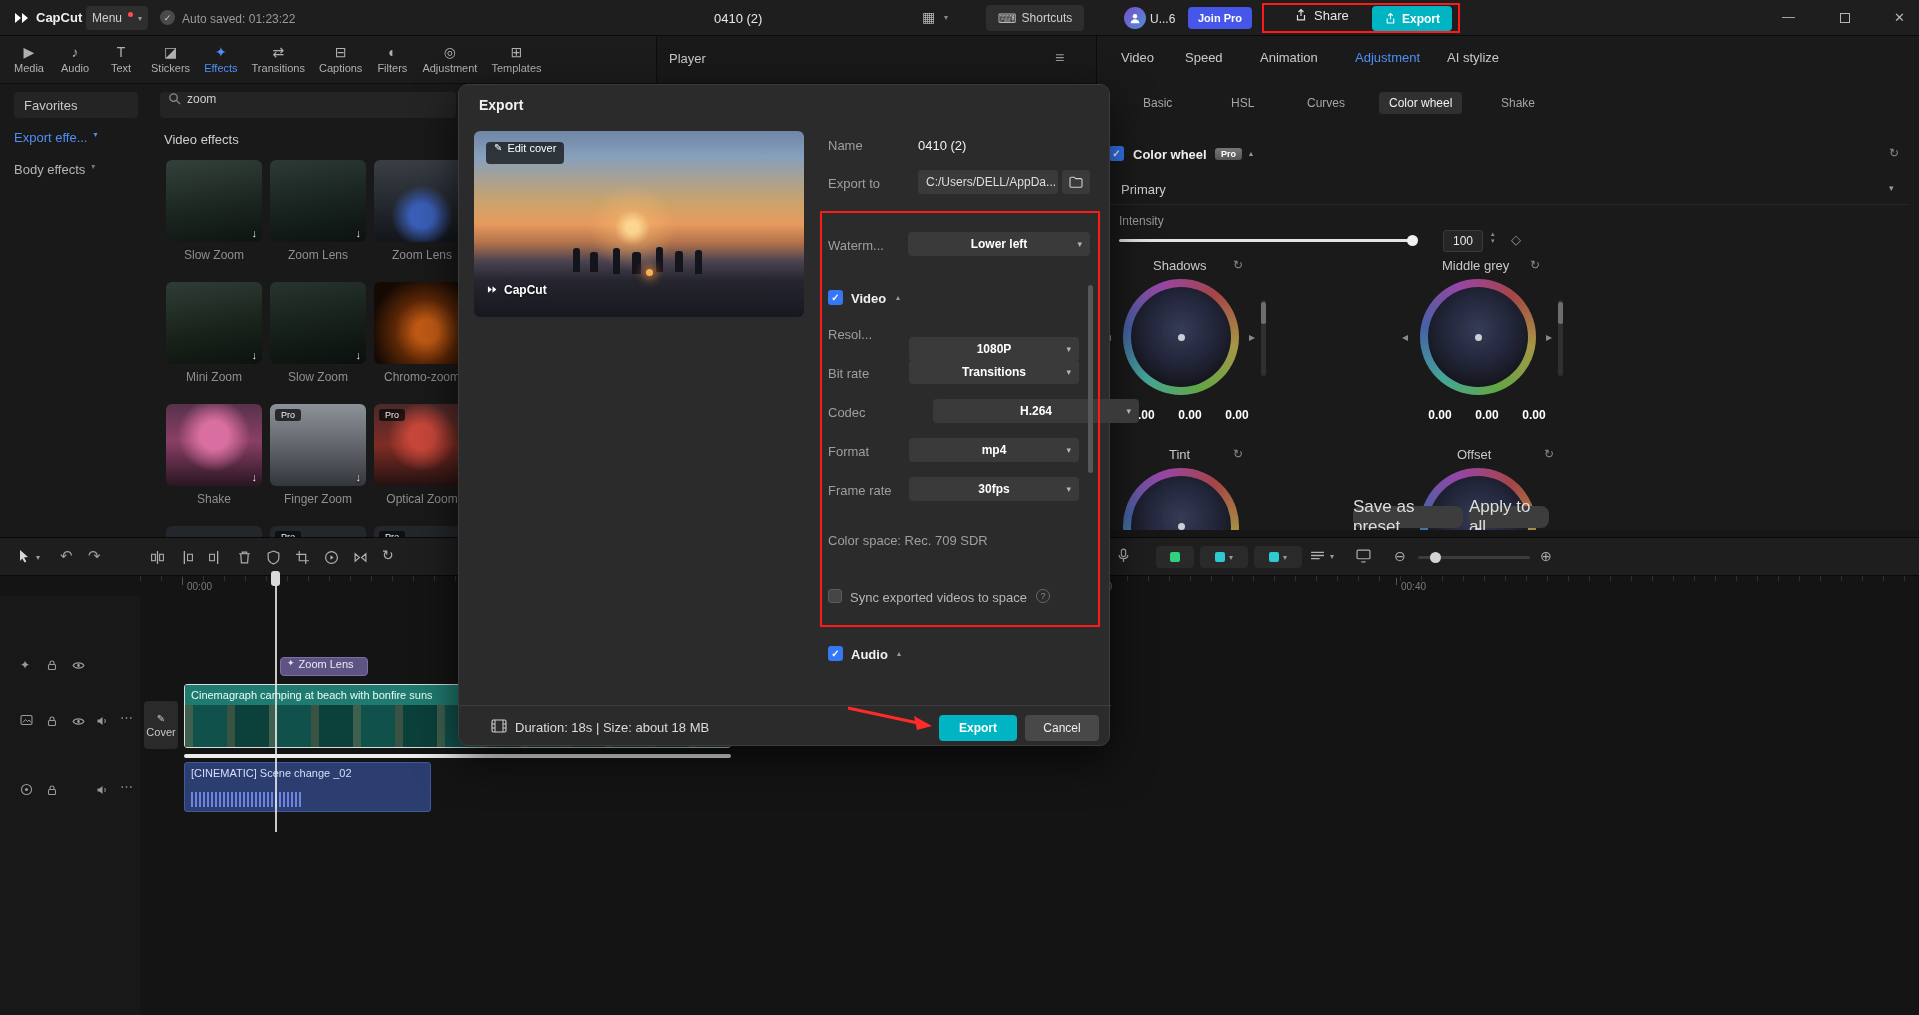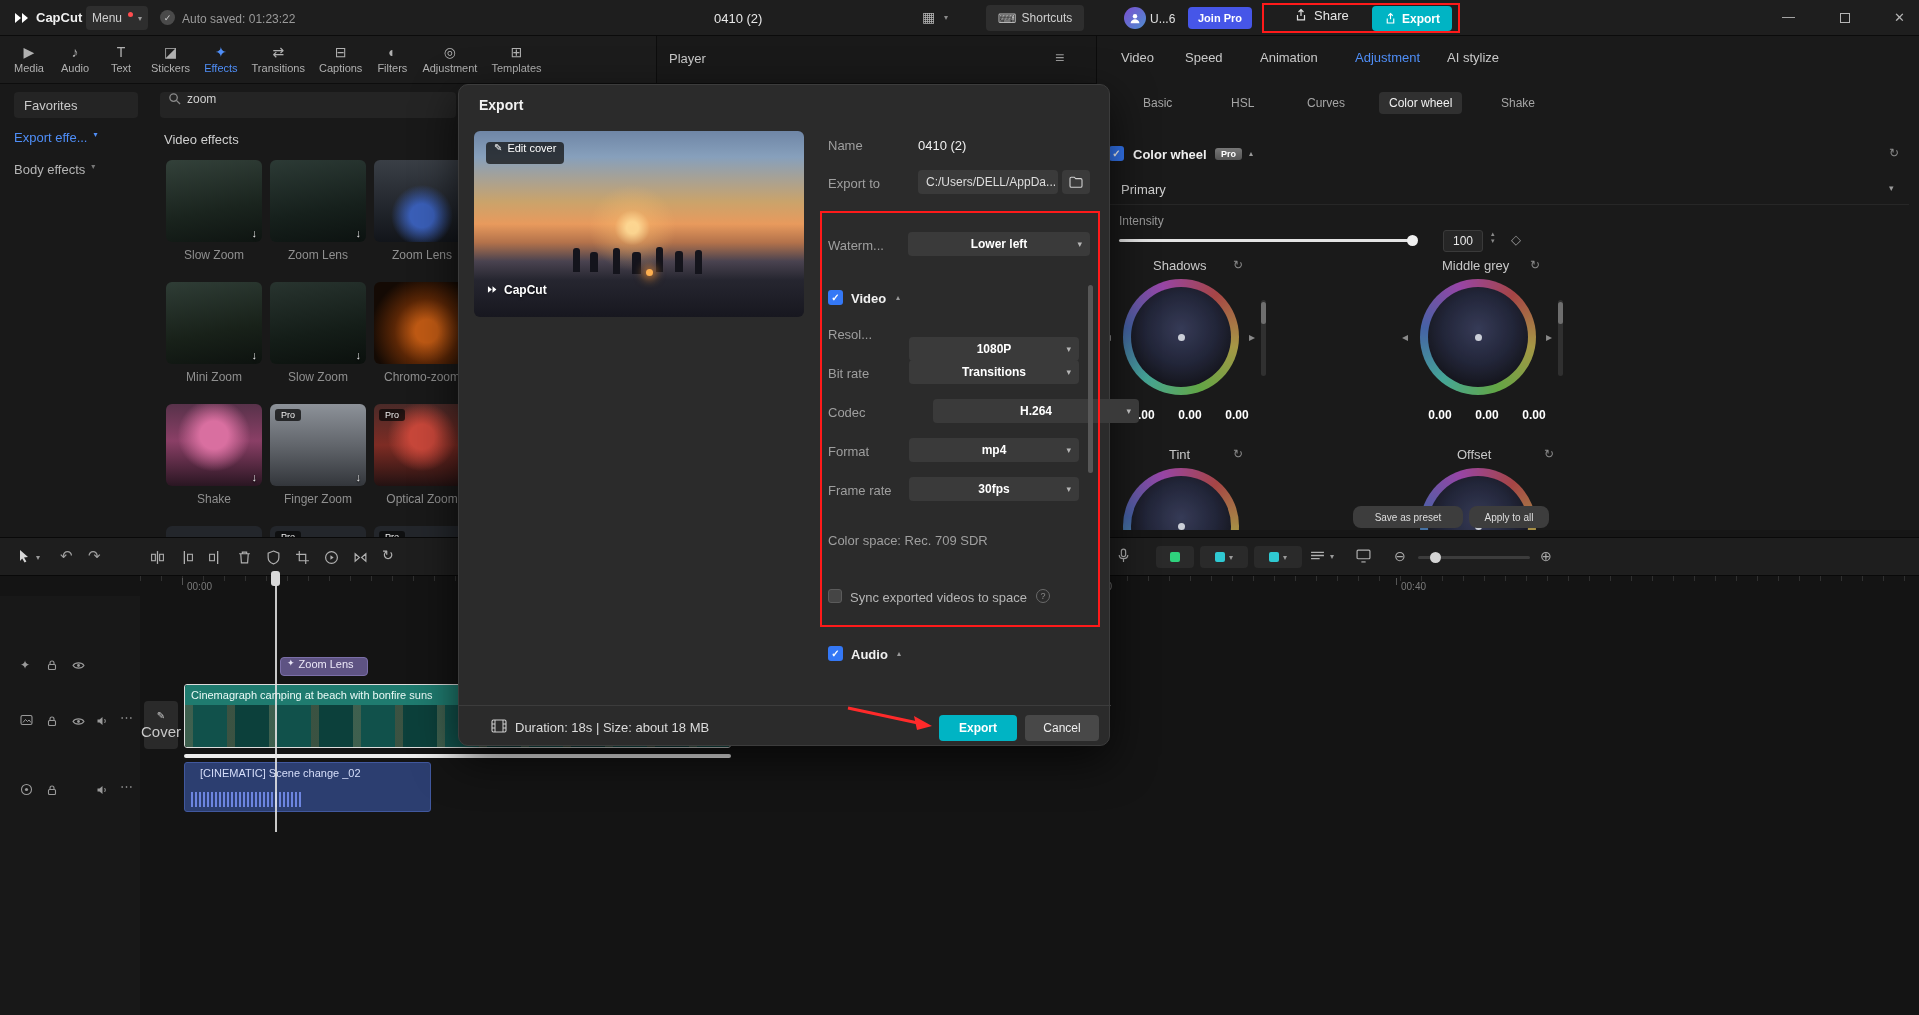--- a/index.html
+++ b/index.html
@@ -47,21 +47,21 @@
   .wheel{position:absolute;width:116px;height:116px;border-radius:50%;
     background:conic-gradient(from 40deg,#b84d4d,#b8a84d,#6db84d,#4db8a8,#4d6db8,#a84db8,#b84d4d);filter:brightness(.9)}
   .wheel::before{content:"";position:absolute;inset:8px;border-radius:50%;
     background:radial-gradient(circle at 50% 42%,#3c4160 0%,#262a40 45%,#16161d 78%)}
   .wheel::after{content:"";position:absolute;left:50%;top:50%;width:7px;height:7px;margin:-3.5px 0 0 -3.5px;border-radius:50%;background:#e2e6f0}
   .vslider{position:absolute;width:5px;height:76px;background:#303030;border-radius:3px}
   .vslider::before{content:"";position:absolute;left:0;top:2px;width:5px;height:22px;border-radius:3px;background:#6e6e6e}
   .wval{position:absolute;width:44px;text-align:center;color:#fff;font-weight:bold;font-size:12px}
   .wchev{position:absolute;color:#8a8a8a;font-size:12px}
   .wreset{position:absolute;color:#8a8a8a;font-size:12px}
-  .gbtn{position:absolute;background:#3d3d3d;border-radius:8px;color:#dedede;font-size:10px;display:flex;align-items:center;justify-content:center}
+  .gbtn{position:absolute;background:#3d3d3d;border-radius:8px;color:#dedede;font-size:17px;display:flex;align-items:center;justify-content:center}
   
   #dialog{left:458px;top:84px;width:652px;height:662px;background:#2b2b2b;border:1px solid #3c3c3c;border-radius:10px;
           box-shadow:0 14px 44px rgba(0,0,0,.65);z-index:50}
   .dlabel{position:absolute;color:#9f9f9f;font-size:13px}
   .dd{position:absolute;height:24px;background:#3a3a3a;border-radius:4px;display:flex;align-items:center;justify-content:center;color:#fff;font-weight:bold;font-size:12px}
   .dd .caret{position:absolute;right:8px;color:#b5b5b5;font-size:9px;font-weight:normal}
   .cb{position:absolute;width:15px;height:15px;border-radius:3px;background:#3478f6;display:flex;align-items:center;justify-content:center;color:#fff;font-size:10px;font-weight:bold}
   .cb-off{position:absolute;width:14px;height:14px;border-radius:3px;background:#454545;border:1px solid #5b5b5b}
   
   #tl-toolbar{left:0;top:537px;width:1919px;height:39px;background:#1e1e1e;border-top:1px solid #090909;border-bottom:1px solid #090909}
@@ -470,36 +470,36 @@
     <span class="trkic" style="left:96px;top:208px">
         <svg width="12" height="12" viewBox="0 0 12 12">
           <path d="M1.5 4.5v3h2L6.5 10V2L3.5 4.5z" fill="#9a9a9a"></path>
           <path d="M8.5 4c1 1 1 3 0 4" stroke="#9a9a9a" stroke-width="1" fill="none"></path>
         </svg>
       </span>
     <span class="trkic" style="left:120px;top:203px;font-size:13px">⋯</span>
 
     <div class="r" style="left:144px;top:125px;width:34px;height:48px;background:#2a2a2a;border-radius:4px;display:flex;flex-direction:column;align-items:center;justify-content:center;gap:2px">
       <span style="font-size:10px;color:#c8c8c8">✎</span>
-      <span style="font-size:15px;color:#c8c8c8">Cover</span>
+      <span style="font-size:11px;color:#c8c8c8">Cover</span>
     </div>
 
     <div class="r fx" style="left:280px;top:81px;width:88px;height:19px;background:#5e5383;border:1px solid #7b6fa8;border-radius:4px;gap:4px;padding-left:6px">
       <span style="font-size:9px;color:#e8e4f5">✦</span>
       <span style="font-size:11px;color:#ece8f8;white-space:nowrap">Zoom Lens</span>
     </div>
 
     <div class="r" style="left:184px;top:108px;width:547px;height:64px;border:1px solid #dcdcdc;border-radius:3px;overflow:hidden">
       <div style="height:20px;background:#1f7b6f;color:#eafaf6;font-size:11px;display:flex;align-items:center;padding:0 6px;white-space:nowrap;overflow:hidden">Cinemagraph camping at beach with bonfire suns</div>
       <div style="height:44px;background:repeating-linear-gradient(90deg,rgba(224,148,90,.22) 0 8px,rgba(0,0,0,0) 8px 42px),repeating-linear-gradient(90deg,#11514b 0 42px,#0c403b 42px 84px)"></div>
     </div>
     <div class="r" style="left:184px;top:178px;width:547px;height: 4px;background:#ececec;border-radius:2px"></div>
 
     <div class="r" style="left:184px;top:186px;width:247px;height:50px;background:#2c3e70;border:1px solid #41589e;border-radius:3px">
-      <div style="padding:4px 15px;font-size:11px;color:#d6defa;white-space:nowrap;overflow:hidden">[CINEMATIC] Scene change _02</div>
+      <div style="padding:4px 6px;font-size:11px;color:#d6defa;white-space:nowrap;overflow:hidden">[CINEMATIC] Scene change _02</div>
       <div style="position:absolute;left:6px;bottom:4px;width:112px;height:15px;background:repeating-linear-gradient(90deg,#6d85e0 0 2px,rgba(0,0,0,0) 2px 4px)"></div>
     </div>
   </div>
 
   <div class="r" style="left:271px;top:571px;width:9px;height:15px;background:#d9d9d9;border-radius:3px;z-index:20"></div>
   <div class="r" style="left:275px;top:586px;width:2px;height:246px;background:rgba(232,232,232,.85);z-index:20"></div>
 
   <div id="dialog" class="r">
     <span class="r" style="left:20px;top:12px;font-size:14px;font-weight:bold;color:#f2f2f2">Export</span>
 

